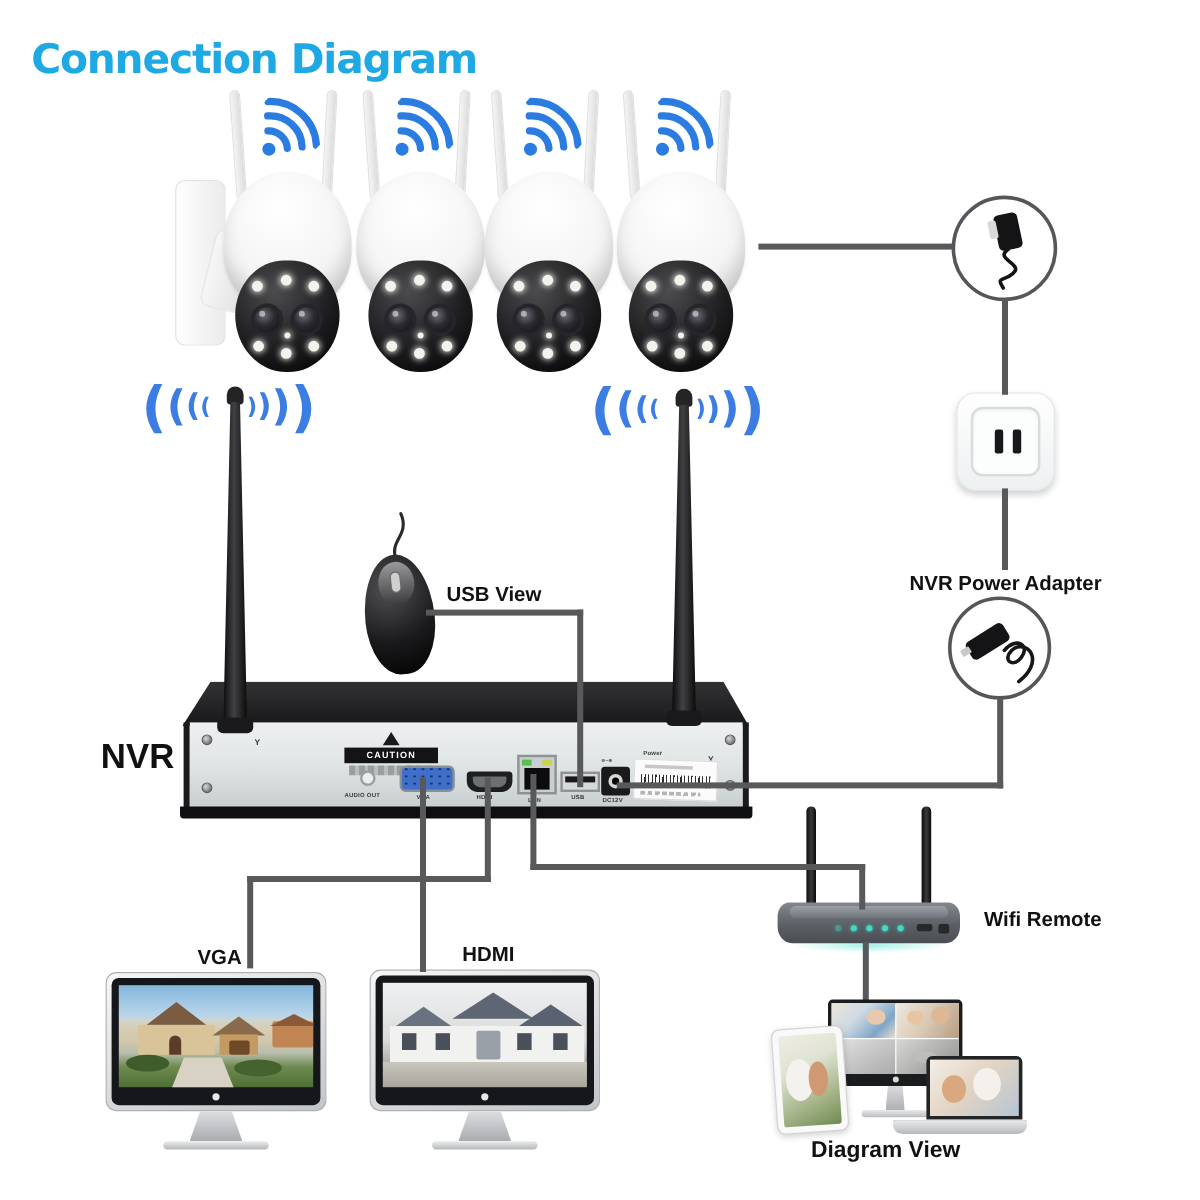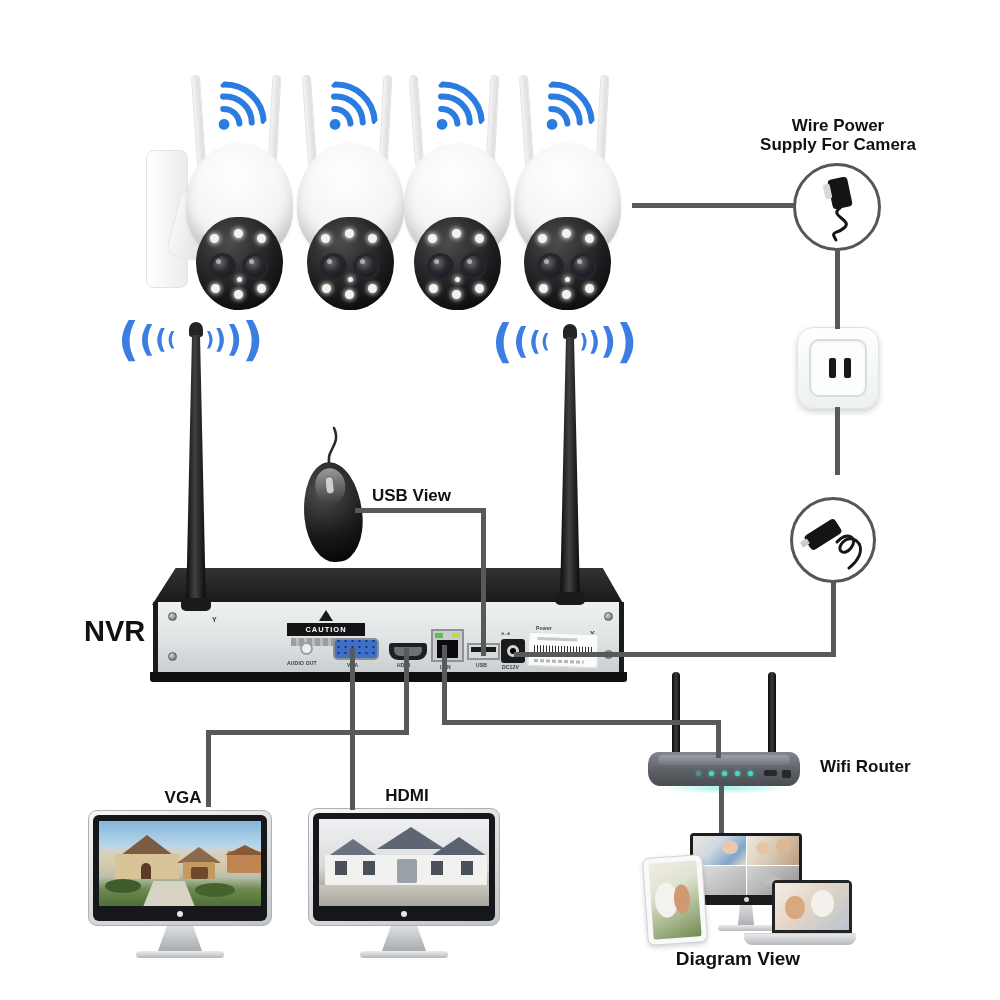--- a/index.html
+++ b/index.html
@@ -154,20 +154,21 @@
                 background:linear-gradient(135deg,#f3eee7 0%,#e4d5c5 45%,#b7c4d1 100%); position:relative; }
   .laptop-deck { width:112px; height:12px; background:linear-gradient(180deg,#e8e9eb,#b7babd);
                  border-radius:2px 2px 8px 8px; border-top:1px solid #cfd2d4; }
   .blob { position:absolute; border-radius:50%; }
 </style>
 </head>
 <body>
 
 <div class="stage">
 
+  <div class="title">Connection Diagram</div>
 
   <div class="ln" style="left:632px; top:203px; width:162px; height:5px;"></div>
   <div class="ln" style="left:835px; top:249px; width:5px; height:80px;"></div>
   <div class="ln" style="left:835px; top:407px; width:5px; height:68px;"></div>
   <div class="ln" style="left:831px; top:581px; width:5px; height:76px;"></div>
   <div class="ln" style="left:514px; top:652px; width:322px; height:5px;"></div>
   <div class="ln" style="left:355px; top:508px; width:131px; height:5px;"></div>
   <div class="ln" style="left:481px; top:508px; width:5px; height:148px;"></div>
   <div class="ln" style="left:350px; top:648px; width:5px; height:162px;"></div>
   <div class="ln" style="left:404px; top:648px; width:5px; height:87px;"></div>
@@ -273,40 +274,37 @@
         <div class="led" style="left:61px; top:17px;"></div>
       <div class="lens" style="left:13px;"></div>
       <div class="lens" style="left:46px;"></div>
       <div class="led small" style="left:41px; top:60px;"></div>
       <div class="led" style="left:15px; top:67px;"></div>
         <div class="led" style="left:38px; top:73px;"></div>
         <div class="led" style="left:61px; top:67px;"></div>
     </div>
   </div>
 
-  <div class="lbl ctr" style="left:740px; top:116px; width:196px; line-height:19px;">
-    <div>Wire Power</div>
-    <div>Supply For Camera</div>
-  </div>
 
   <div class="circ" style="left:793px; top:163px; width:88px; height:88px;">
     <div class="adp-body" style="left:34px; top:12px; width:20px; height:30px; transform:rotate(-12deg);"></div>
     <div style="position:absolute; left:28px; top:18px; width:7px; height:15px; background:#d9d9d9; border-radius:2px; transform:rotate(-12deg);"></div>
     <svg class="adp-cord" style="left:18px; top:36px;" width="52" height="44" viewBox="0 0 52 44">
       <path d="M26 6 c-12 8 14 12 4 20 c-8 7 -14 2 -8 12" stroke="#141416" stroke-width="3" fill="none" stroke-linecap="round"></path>
     </svg>
   </div>
 
   <div class="outlet">
     <div class="outlet-inner">
       <div class="slot" style="left:18px;"></div>
       <div class="slot" style="left:33px;"></div>
     </div>
   </div>
 
+  <div class="lbl ctr" style="left:738px; top:477px; width:200px;">NVR Power Adapter</div>
 
   <div class="circ" style="left:790px; top:497px; width:86px; height:86px;">
     <div class="adp-body" style="left:12px; top:26px; width:36px; height:17px; transform:rotate(-32deg); border-radius:4px;"></div>
     <div style="position:absolute; left:8px; top:40px; width:8px; height:6px; background:#c9c9c9; border-radius:1px; transform:rotate(-32deg);"></div>
     <svg class="adp-cord" style="left:40px; top:22px;" width="44" height="48" viewBox="0 0 44 48">
       <path d="M4 20 c10 -12 22 -4 14 6 c-7 9 -16 2 -8 -6 c8 -8 22 0 16 14 c-3 7 -8 10 -10 12" stroke="#161618" stroke-width="3" fill="none" stroke-linecap="round"></path>
     </svg>
   </div>
 
   <div class="lbl" style="left:84px; top:615px; font-size:29px;">NVR</div>
@@ -456,21 +454,21 @@
   <div class="router-glow"></div>
   <div class="router">
     <div class="rled" style="left:48px; opacity:0.45;"></div>
     <div class="rled" style="left:61px;"></div>
     <div class="rled" style="left:74px;"></div>
     <div class="rled" style="left:87px;"></div>
     <div class="rled" style="left:100px;"></div>
     <div class="rport" style="left:116px; width:13px; height:6px;"></div>
     <div class="rport" style="left:134px; width:9px; height:8px;"></div>
   </div>
-  <div class="lbl" style="left:820px; top:757px;">Wifi Router</div>
+  <div class="lbl" style="left:820px; top:757px;">Wifi Remote</div>
 
   <div class="imac">
     <div class="imac-scr">
       <div class="imac-grid">
         <div style="background:linear-gradient(135deg,#ece5da 0%,#cfd9e2 40%,#7fa6c9 75%,#e8ddd0 100%); position:relative;">
             <div class="blob" style="left:55%; top:18%; width:30%; height:44%; background:#e8c9ae;"></div>
           </div>
         <div style="background:linear-gradient(120deg,#efe8dd 0%,#d9c9b4 50%,#b99d82 100%); position:relative;">
             <div class="blob" style="left:18%; top:22%; width:26%; height:40%; background:#e6c4a4;"></div>
             <div class="blob" style="left:56%; top:12%; width:28%; height:46%; background:#dcb896;"></div>

